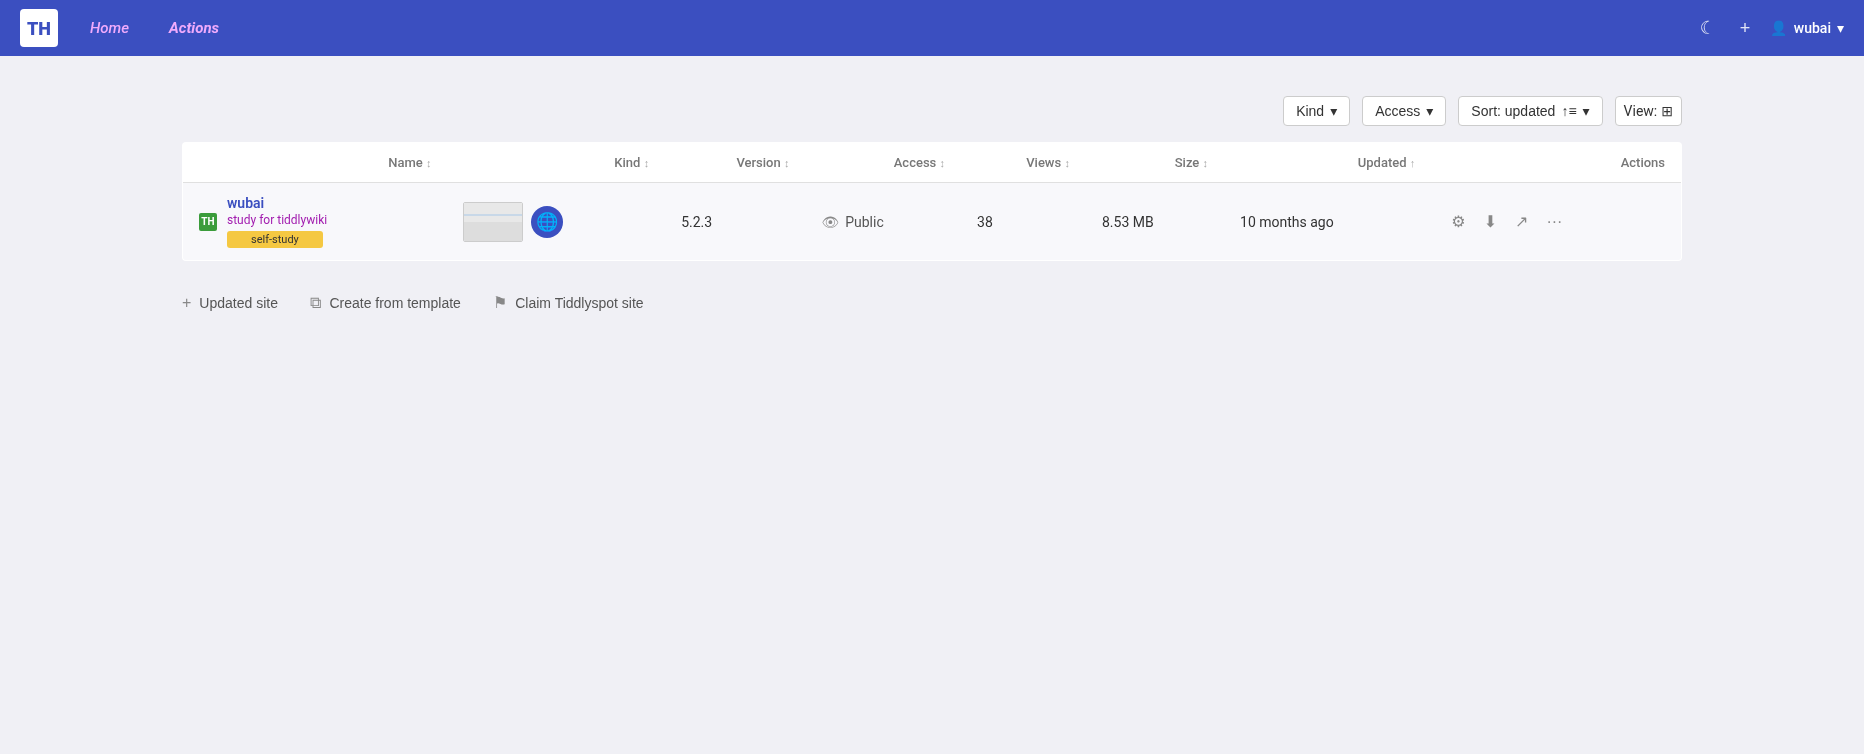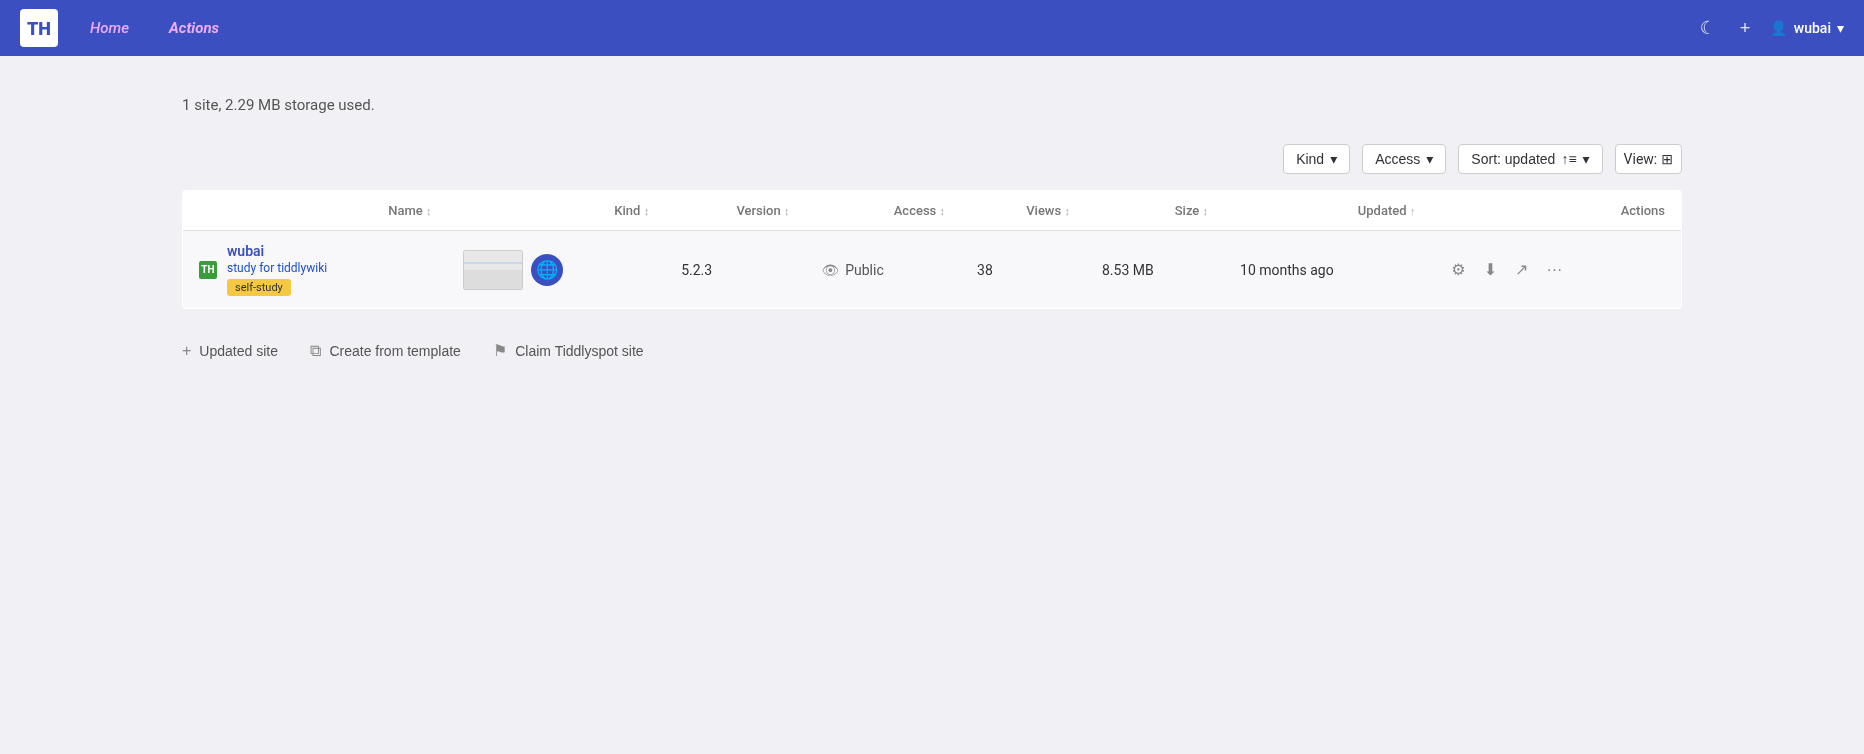--- a/index.html
+++ b/index.html
@@ -163,29 +163,29 @@
       flex-shrink: 0;
     }
     .site-name-details .site-title {
       font-size: 14px;
       font-weight: 600;
       color: #3b4fc0;
       cursor: pointer;
     }
     .site-name-details .site-desc {
       font-size: 12px;
-      color: #1d4ed8;
+      color: #a21caf;
       margin-top: 2px;
     }
     .site-tag {
       display: inline-block;
       background: #f5c842;
       color: #333;
       font-size: 11px;
-      padding: 2px 8px;
+      padding: 2px 24px;
       border-radius: 3px;
       margin-top: 4px;
     }
     .thumbnail {
       width: 60px;
       height: 40px;
       background: #ddd;
       border: 1px solid #ccc;
       border-radius: 2px;
       display: flex;
@@ -266,21 +266,20 @@
     <button class="navbar-icon-btn">+</button>
     <div class="navbar-user">
       <span>👤</span>
       <span>wubai</span>
       <span>▾</span>
     </div>
   </div>
 </nav>
 
 <div class="main">
-  <p class="storage-info">1 site, 2.29 MB storage used.</p>
 
   <div class="toolbar">
     <button class="toolbar-btn">
       <span>Kind</span>
       <span>▾</span>
     </button>
     <button class="toolbar-btn">
       <span>Access</span>
       <span>▾</span>
     </button>

